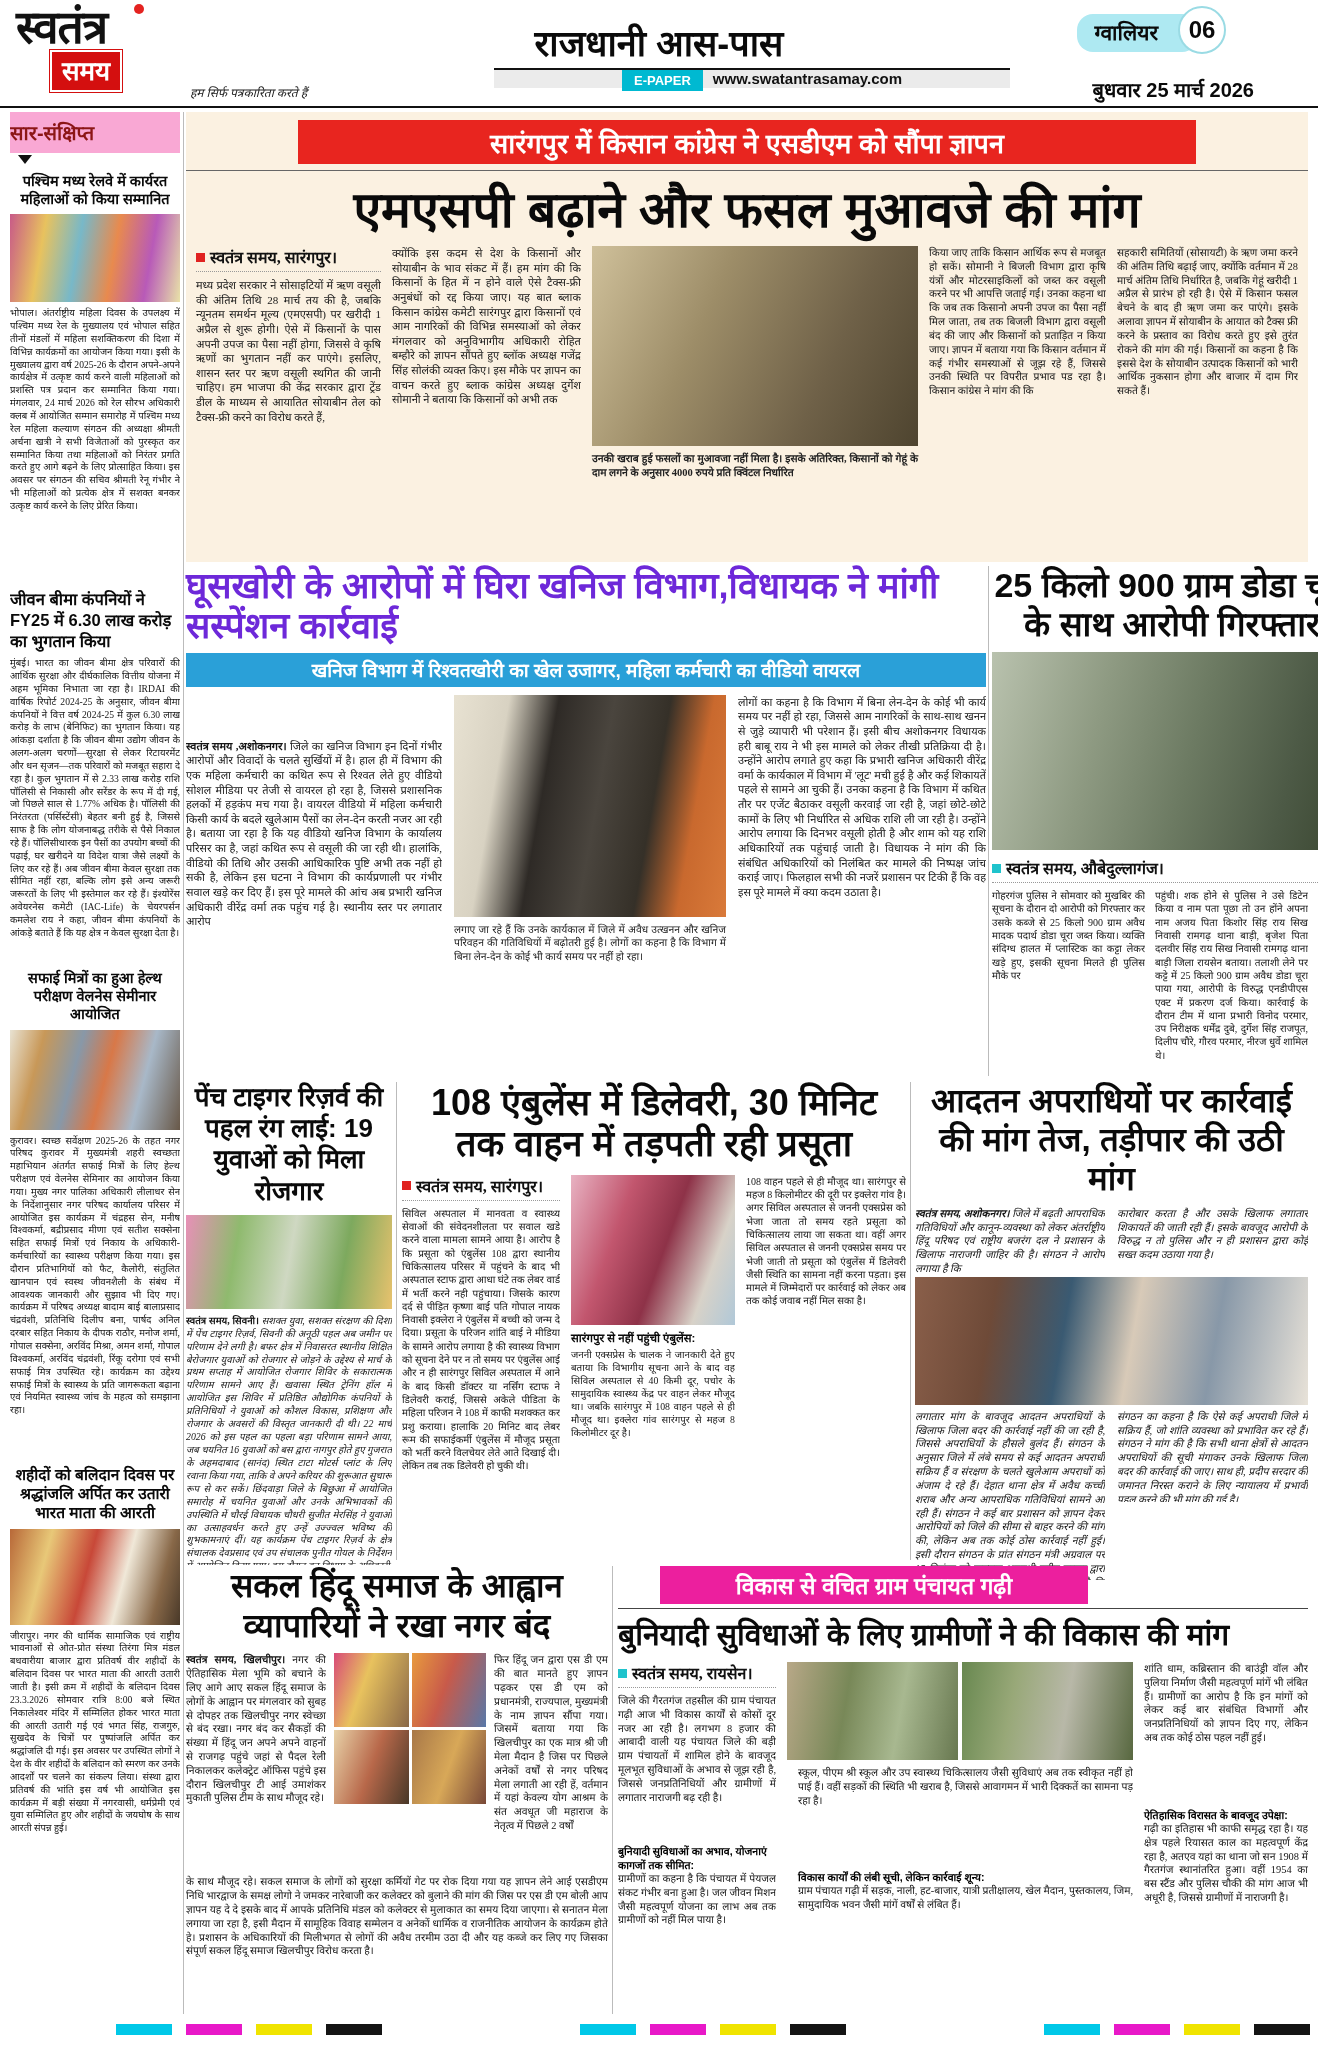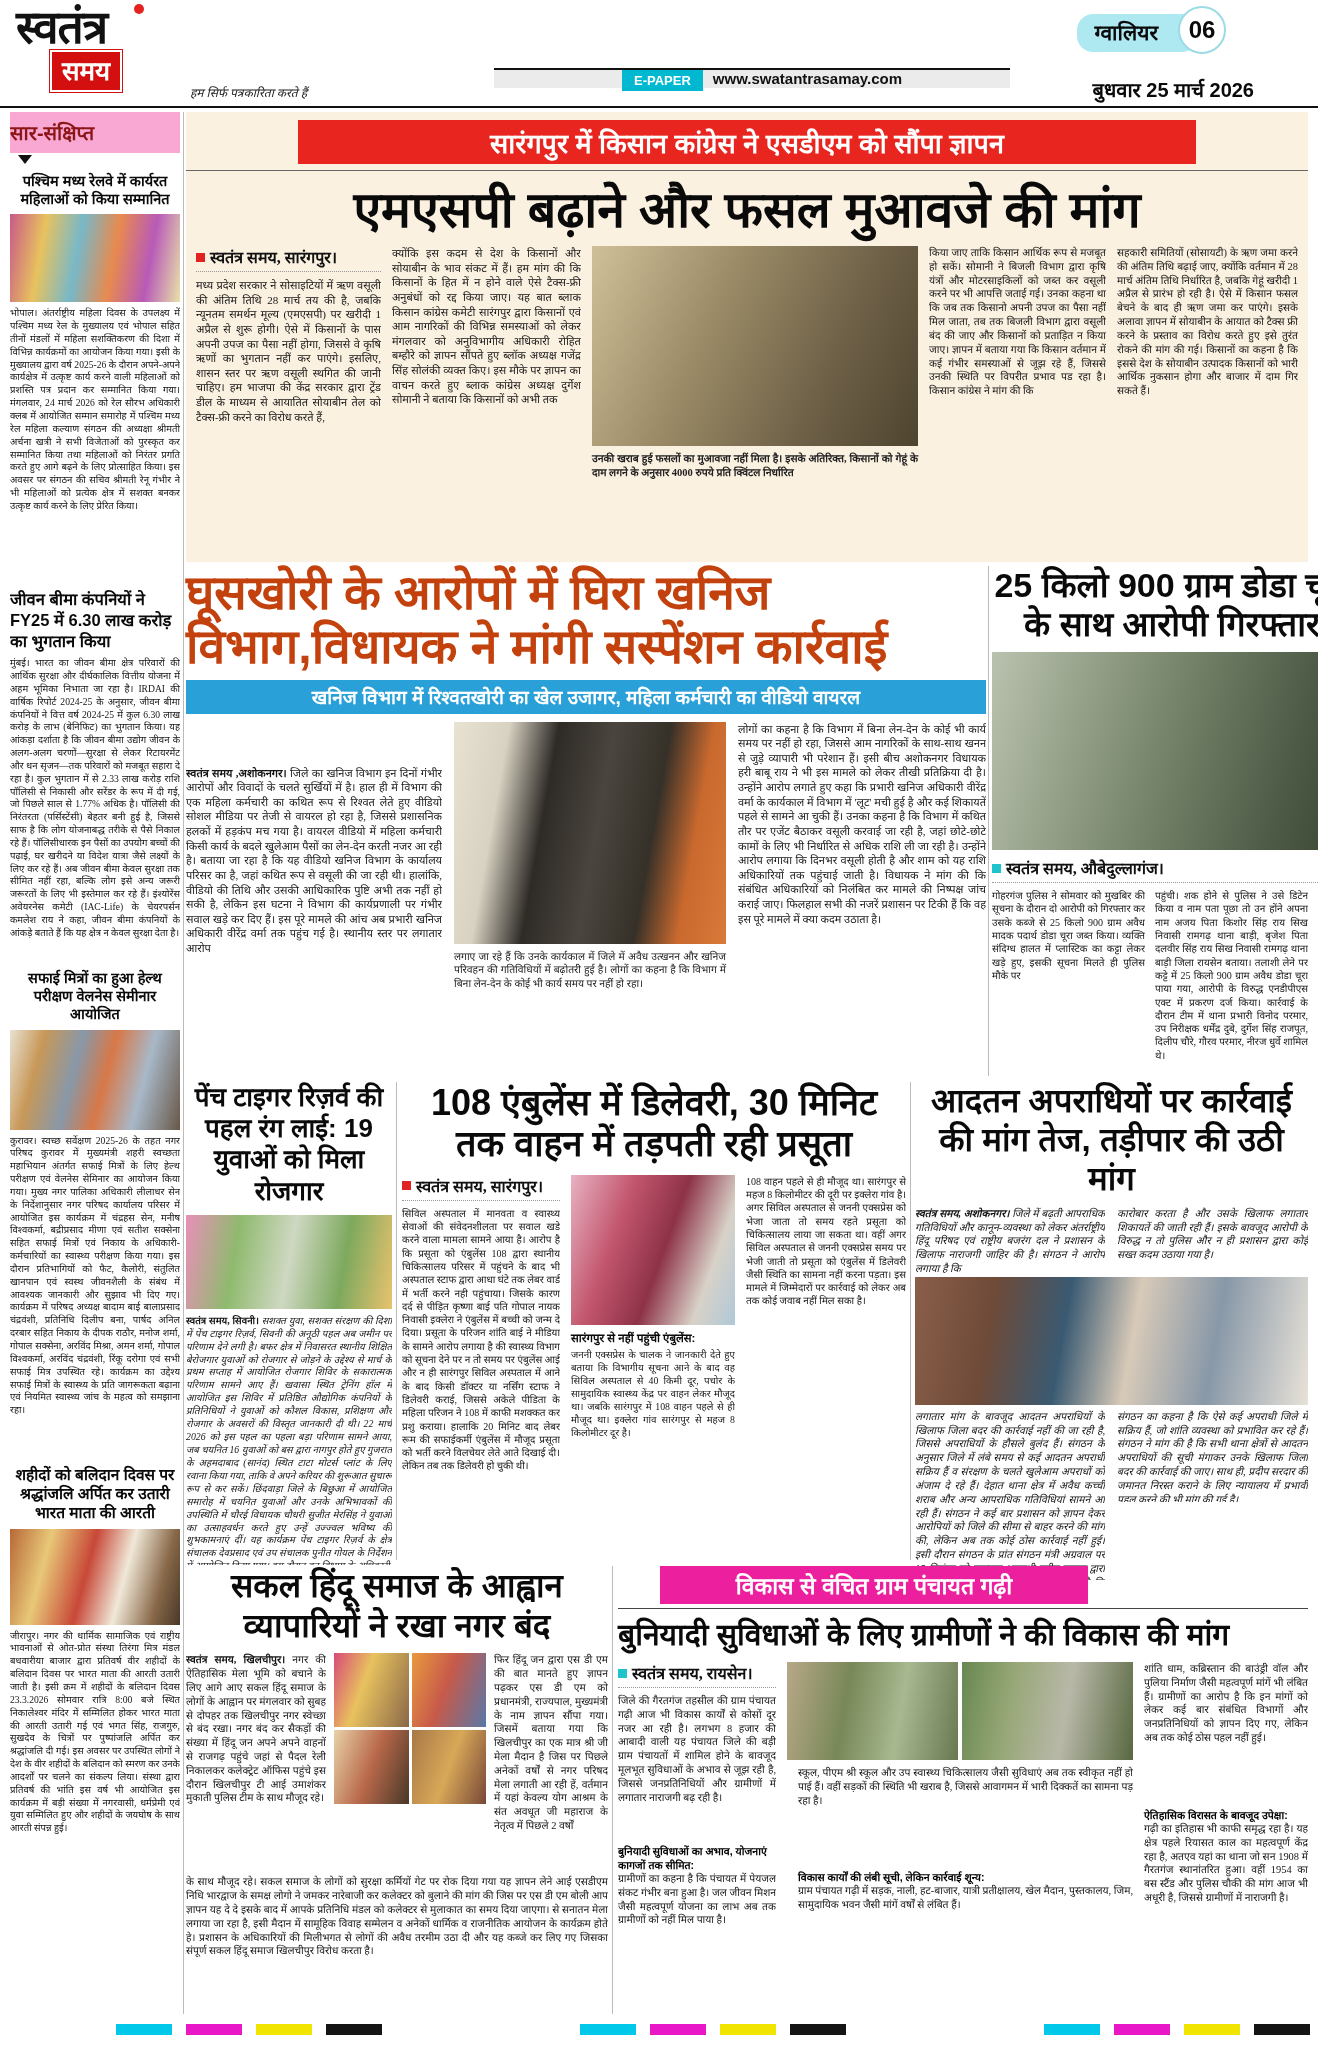--- a/index.html
+++ b/index.html
@@ -46,21 +46,21 @@
   #topstory { position:absolute; left:186px; top:112px; width:1122px; height:450px; background:#fbf1e1; }
   .kicker { position:absolute; left:112px; top:8px; width:898px; height:44px; background:#e8251f; color:#fff; font-family:"Liberation Sans",sans-serif; font-weight:bold; font-size:27px; display:flex; align-items:center; justify-content:center; }
   .kicker-rule { position:absolute; left:0; top:58px; width:1122px; border-top:1.5px solid #666; }
   .ts-headline { position:absolute; left:0; top:62px; width:1122px; text-align:center; font-family:"Liberation Sans",sans-serif; font-weight:bold; font-size:50px; color:#0a0a0a; }
   .ts-body { position:absolute; left:10px; top:134px; width:1102px; height:308px; display:flex; gap:11px; }
   .ts-c1 { width:186px; } .ts-c2 { width:190px; } .ts-ph { width:328px; } .ts-c3 { width:178px; } .ts-c4 { width:182px; }
   .ts-photo { height:200px; background:linear-gradient(115deg,#cfc09a 0%,#9d8d68 35%,#6f6148 70%,#4e442f 100%); }
 
   
   #khanij { position:absolute; left:186px; top:566px; width:800px; height:512px; }
-  .kh-headline { font-family:"Liberation Sans",sans-serif; font-weight:bold; font-size:48px; line-height:1.12; color:#c2410c; }
+  .kh-headline { font-family:"Liberation Sans",sans-serif; font-weight:bold; font-size:36px; line-height:1.12; color:#6d28d9; }
   .kh-bar { margin-top:6px; background:#2aa0d8; color:#fff; font-family:"Liberation Sans",sans-serif; font-weight:bold; font-size:19px; text-align:center; padding:4px 0; }
   .kh-body { display:flex; gap:12px; margin-top:8px; height:340px; }
   .kh-c1 { width:256px;margin-top:44px; } .kh-ph { width:272px; } .kh-c2 { width:248px; }
   .kh-photo { height:222px; background:linear-gradient(100deg,#e8e2d2 0%,#d8d2c2 18%,#2e2a26 34%,#4a453e 52%,#353028 70%,#c9692e 84%,#d97a3a 100%); }
   .kh-cap { margin-top:6px; font-size:10.4px; line-height:1.3; text-align:justify; color:#222; }
 
   
   #doda { position:absolute; left:992px; top:566px; width:360px; height:512px; }
   .dd-headline { text-align:center; font-family:"Liberation Sans",sans-serif; font-weight:bold; font-size:34px; line-height:1.15; color:#0a0a0a; }
   .dd-photo { height:198px; margin-top:8px; background:linear-gradient(105deg,#b9c2ae 0%,#8e9a82 30%,#6c7a62 55%,#4d5a46 80%,#39452f 100%); }
@@ -135,20 +135,21 @@
 
 <div id="page">
 
   <div id="header">
     <div class="logo-block">
       <div class="logo-top">स्वतंत्र</div>
       <span class="logo-flag"></span>
       <div class="logo-bottom">समय</div>
     </div>
     <div class="tagline">हम सिर्फ पत्रकारिता करते हैं</div>
+    <div class="section-title">राजधानी आस-पास</div>
     <div class="epaper-bar">
       <span class="epaper-badge">E-PAPER</span>
       <span class="epaper-url">www.swatantrasamay.com</span>
     </div>
     <div class="city-badge">ग्वालियर</div>
     <div class="page-circle">06</div>
     <div class="date-line">बुधवार 25 मार्च 2026</div>
     <div class="header-rule"></div>
   </div>
 

